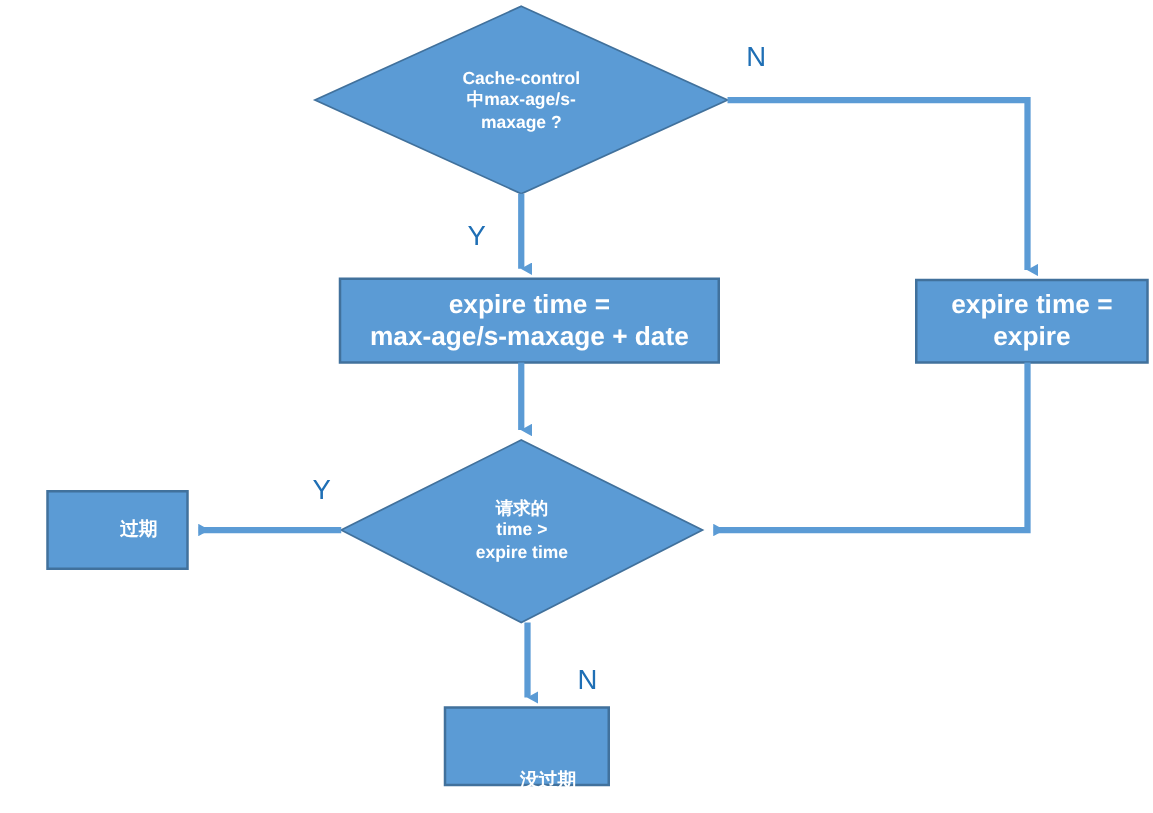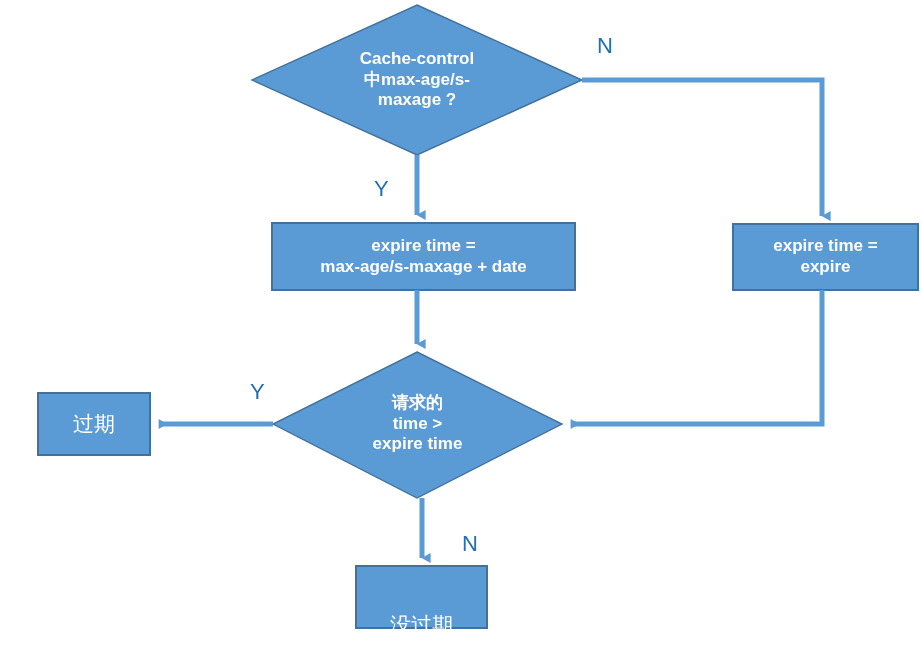--- a/index.html
+++ b/index.html
@@ -30,28 +30,29 @@
     align-items: center;
     justify-content: center;
     text-align: center;
     color: #ffffff;
     font-weight: bold;
     line-height: 1.22;
     pointer-events: none;
     white-space: pre-line;
   }
   .diamond-label {
-    font-size: 17px;
+    font-size: 14px;
   }
   .box-label {
-    font-size: 17px;
+    font-size: 21px;
   }
   .terminal-label {
-    font-size: 21px;
-    font-weight: normal;
+    font-size: 15px;
+    font-weight: bold;
+    padding-left: 17px;
   }
   .edge-label {
     position: absolute;
     color: #1F6FB5;
     font-size: 22px;
     font-weight: normal;
     line-height: 1;
   }
 </style>
 </head>

